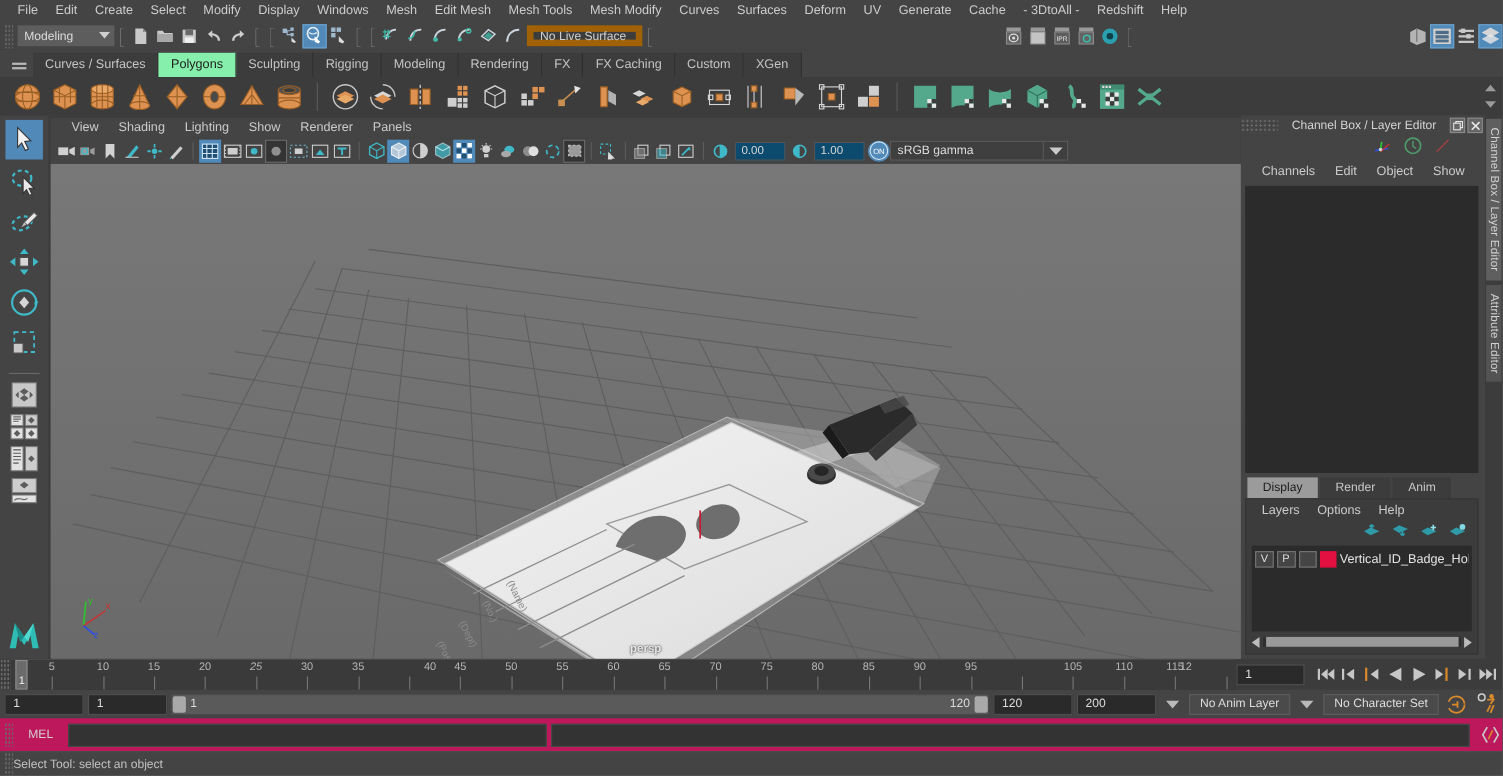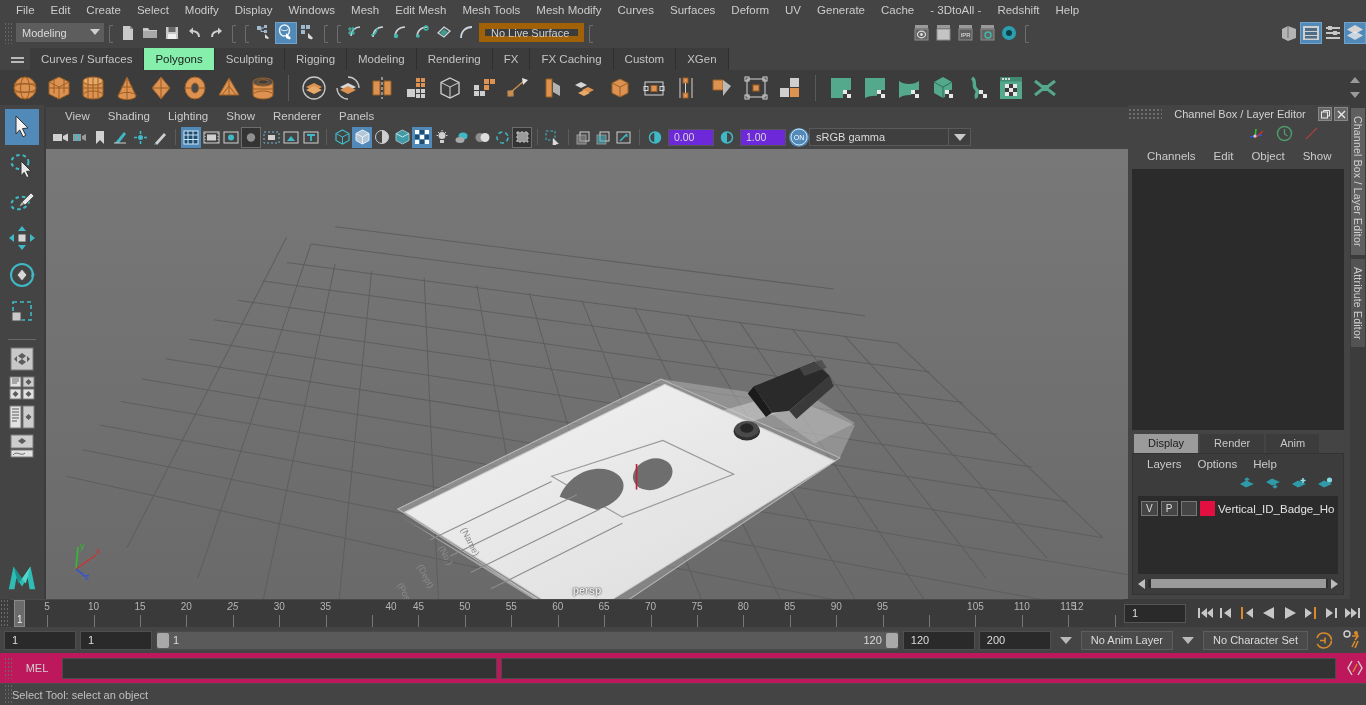--- a/index.html
+++ b/index.html
@@ -60,21 +60,21 @@
 
   
   .vpcol { flex:1 1 auto; display:flex; flex-direction:column; min-width:0; background:#3c3c3c; padding:2px 0 0 2px;}
   .vpmenu { height:18px; display:flex; align-items:center; background:#444444; padding-left:10px; flex:0 0 18px;}
   .vpmenu .mi { padding:0 9px; font-size:11.5px; color:#cacaca; }
   .vptools { height:24px; background:#444444; display:flex; align-items:center; padding-left:4px; flex:0 0 24px; }
   .vbtn { width:20px;height:21px; display:flex;align-items:center;justify-content:center; flex:0 0 20px;}
   .vbtn.on { background:#5189b8; }
   .vbtn.dark { background:#343434; border:1px solid #6d6d6d; }
   .vsep { width:1px;height:16px;background:#5c5c5c;margin:0 5px;flex:0 0 1px;}
-  .numfield { width:46px;height:17px;background:#6d28d9;border:1px solid #555;color:#d8d8d8;
+  .numfield { width:46px;height:17px;background:#0c4a6e;border:1px solid #555;color:#d8d8d8;
      font-size:10.5px;display:flex;align-items:center;padding-left:5px;margin:18px 3px;}
   .gammafield{ width:140px;height:18px;background:#3f3f3f;border:1px solid #5a5a5a;color:#dcdcdc;font-size:11px;
      display:flex;align-items:center;padding-left:6px;}
   .gammaarrow{width:22px;height:18px;background:#3f3f3f;border:1px solid #5a5a5a;border-left:none;display:flex;align-items:center;justify-content:center;}
 
   .viewport { flex:1 1 auto; position:relative; overflow:hidden; background:#6e6e6e; min-height:0;}
   .persplabel{ position:absolute; bottom:3px; left:50%; transform:translateX(-50%); color:#e8e8e8;
      font-size:10.5px; font-weight:bold; text-shadow:0 0 2px #000;}
   .axisgiz{ position:absolute; left:20px; bottom:18px; width:44px; height:44px; }
 

